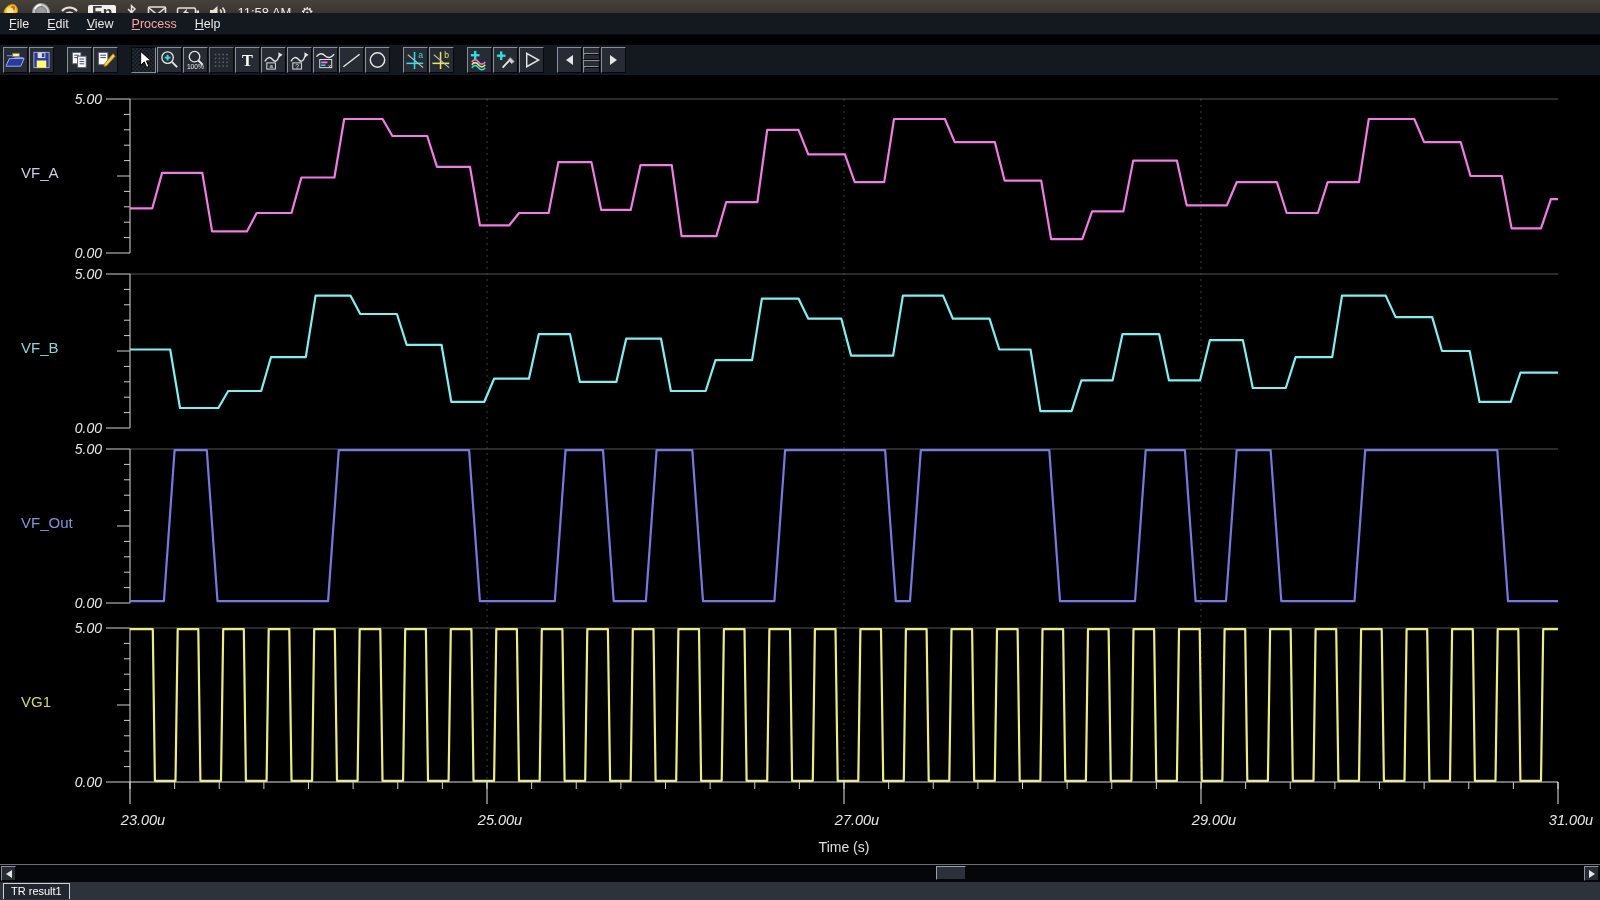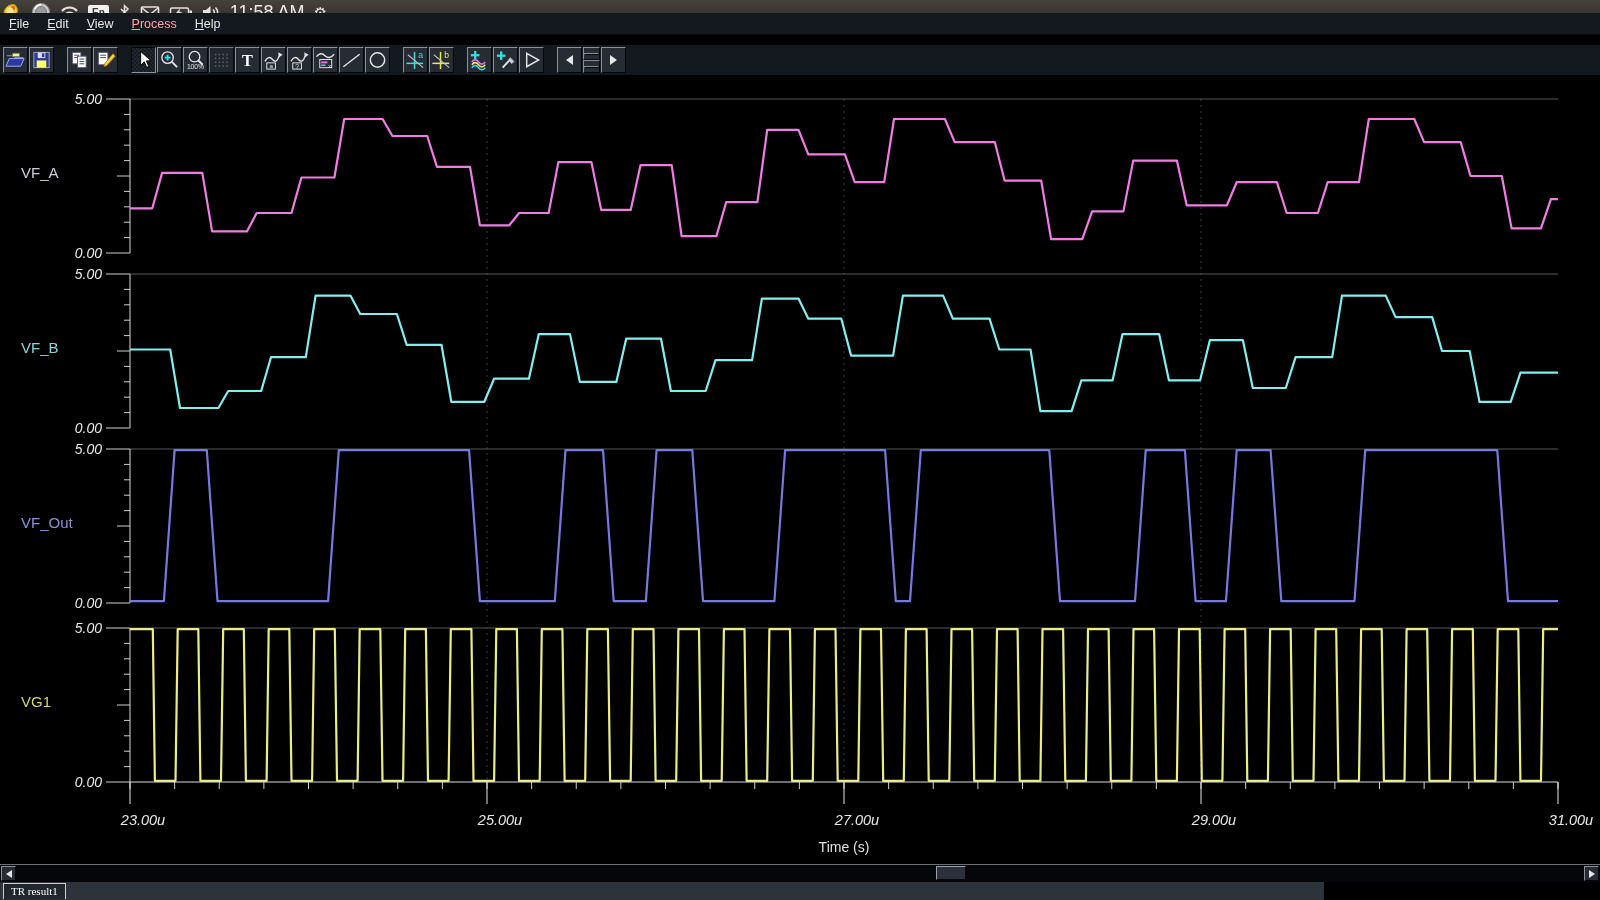--- a/index.html
+++ b/index.html
@@ -4,23 +4,23 @@
 <style>
   html,body{margin:0;padding:0;width:1600px;height:900px;background:#000;overflow:hidden;
     font-family:"Liberation Sans",sans-serif;-webkit-font-smoothing:antialiased;}
   
   .titlebar{position:absolute;left:0;top:0;width:1600px;height:24px;
     background:linear-gradient(#45423c,#2e2c27);border-bottom:1px solid #1a1916;
     display:flex;align-items:center;}
   .titlebar .title{color:#e8e4da;font-weight:bold;font-size:13px;padding-left:8px;flex:1;}
   .tray{display:flex;align-items:center;gap:9px;padding-right:10px;height:24px;}
   .tray svg{display:block}
-  .kbd-badge{background:#f2f0ea;color:#3a3a3a;font-size:10px;font-weight:bold;
+  .kbd-badge{background:#f2f0ea;color:#3a3a3a;font-size:16px;font-weight:bold;
     border-radius:2px;padding:1px 4px;line-height:13px;}
-  .clock{color:#efece5;font-size:18px;}
+  .clock{color:#efece5;font-size:13px;}
   .gear{color:#e8e4da;font-size:15px;line-height:15px;}
   
   .menubar{position:absolute;left:0;top:13px;width:1600px;height:21px;background:#14181f;
     display:flex;align-items:center;border-bottom:1px solid #070a0e;text-align:center;}
   .menubar span{color:#e9e9e9;font-size:12.5px;padding:2px 9px;cursor:default;}
   .menubar span.disabled{color:#fca5a5;}
   .menubar u{text-decoration:underline;}
   
   .toolbar{position:absolute;left:0;top:45px;width:1600px;height:31px;background:#14181f;
     display:flex;align-items:center;padding-left:3px;box-sizing:border-box;
@@ -45,21 +45,21 @@
   .hscroll{position:absolute;left:0;top:864px;width:1600px;height:18px;background:#05060a;
     border-top:1px solid #6a6f78;box-sizing:border-box;}
   .sbtn{position:absolute;top:1px;width:15px;height:15px;background:#262b34;border:1px solid;
     border-color:#8a8f98 #05070a #05070a #8a8f98;box-sizing:border-box;
     display:flex;align-items:center;justify-content:center;}
   .sbtn .tri-l{border-right-width:6px;border-top-width:4px;border-bottom-width:4px;}
   .sbtn .tri-r{border-left-width:6px;border-top-width:4px;border-bottom-width:4px;}
   .thumb{position:absolute;left:936px;top:1px;width:30px;height:14px;background:#2b303a;
     border:1px solid;border-color:#9aa0a8 #05070a #05070a #9aa0a8;box-sizing:border-box;}
   
-  .tabbar{position:absolute;left:0;top:882px;width:1324px;height:18px;background:#2e333b;font-family:Liberation Serif, serif;}
+  .tabbar{position:absolute;left:0;top:882px;width:1600px;height:18px;background:#2e333b;}
   .tab{position:absolute;left:3px;top:1px;height:15px;padding:0 7px;background:#21262e;
     border:1px solid #cfcfcf;border-bottom:none;color:#fff;font-size:11px;line-height:15px;}
 </style>
 </head>
 <body>
 
 <div class="titlebar">
   <div class="tray" id="tray">
       <svg width="22" height="20" viewBox="0 0 22 20">
         <path d="M5 16 Q2 8 8 4 Q15 0 17 6 Q19 12 12 15 Q14 16 14 18 L8 18 Q5 17 5 16 Z" fill="#f2c53a" stroke="#c79a10"></path>

